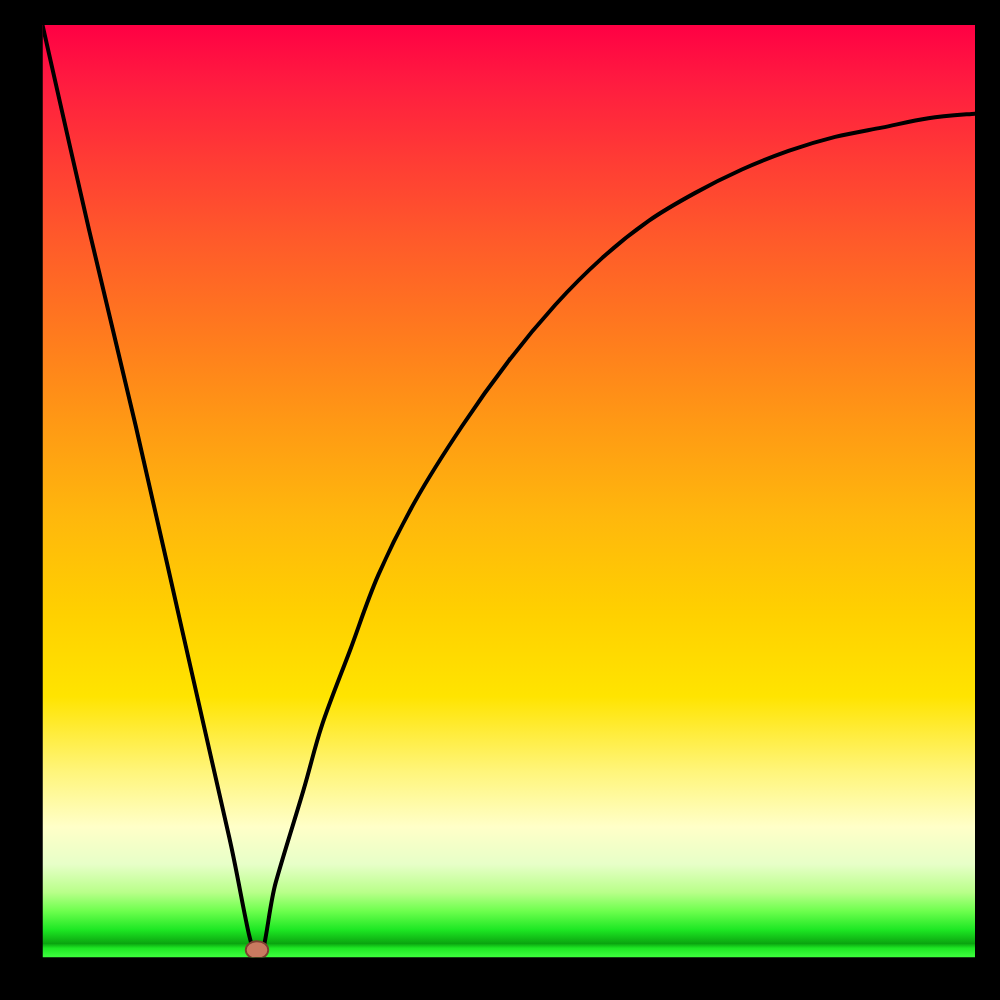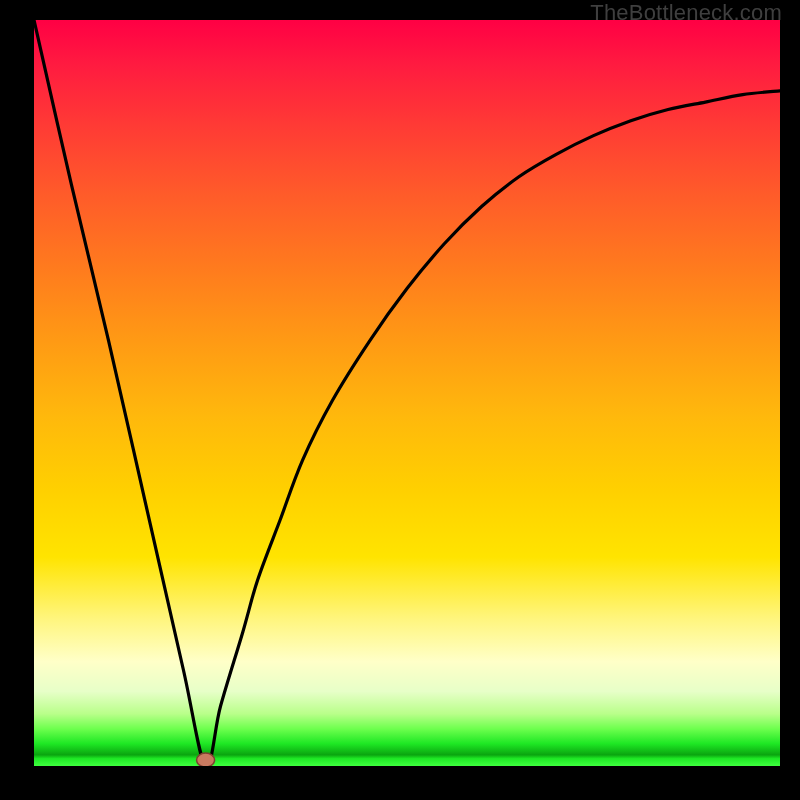--- a/index.html
+++ b/index.html
@@ -72,15 +72,14 @@
 
   <div class="plot-area">
     <div class="gradient"></div>
 
     <svg class="curve-svg" viewBox="0 0 746 746" preserveAspectRatio="none">
       <path fill="none" stroke="#000" stroke-width="3.2" stroke-linecap="round" stroke-linejoin="round" d="M 0.0 0.0 C 6.2 27.4, 24.9 110.7, 37.3 164.1 C 49.7 217.6, 62.2 267.3, 74.6 320.8 C 87.0 374.2, 99.5 430.2, 111.9 484.9 C 124.3 539.6, 139.3 605.5, 149.2 649.0 C 159.1 692.5, 165.4 739.8, 171.6 746.0 C 177.8 752.2, 180.3 708.7, 186.5 686.3 C 192.7 663.9, 202.7 632.9, 208.9 611.7 C 215.1 590.6, 217.6 578.1, 223.8 559.5 C 230.0 540.9, 238.7 519.7, 246.2 499.8 C 253.6 479.9, 259.9 460.0, 268.6 440.1 C 277.3 420.2, 287.2 400.4, 298.4 380.5 C 309.6 360.6, 323.3 339.4, 335.7 320.8 C 348.1 302.1, 360.6 284.7, 373.0 268.6 C 385.4 252.4, 397.9 237.5, 410.3 223.8 C 422.7 210.1, 435.2 197.7, 447.6 186.5 C 460.0 175.3, 472.5 165.4, 484.9 156.7 C 497.3 148.0, 509.8 141.1, 522.2 134.3 C 534.6 127.4, 547.1 121.2, 559.5 115.6 C 571.9 110.0, 584.4 105.1, 596.8 100.7 C 609.2 96.4, 621.7 92.6, 634.1 89.5 C 646.5 86.4, 659.0 84.5, 671.4 82.1 C 683.8 79.6, 696.3 76.5, 708.7 74.6 C 721.1 72.7, 739.8 71.5, 746.0 70.9"></path>
       <ellipse cy="740" rx="9" ry="7" fill="#c97a60" stroke="#7d4030" stroke-width="1.5" cx="171.6"></ellipse>
     </svg>
   </div>
 
-  <div class="watermark">TheBottleneck.com</div>
 
 </div>
 
 </body></html>

